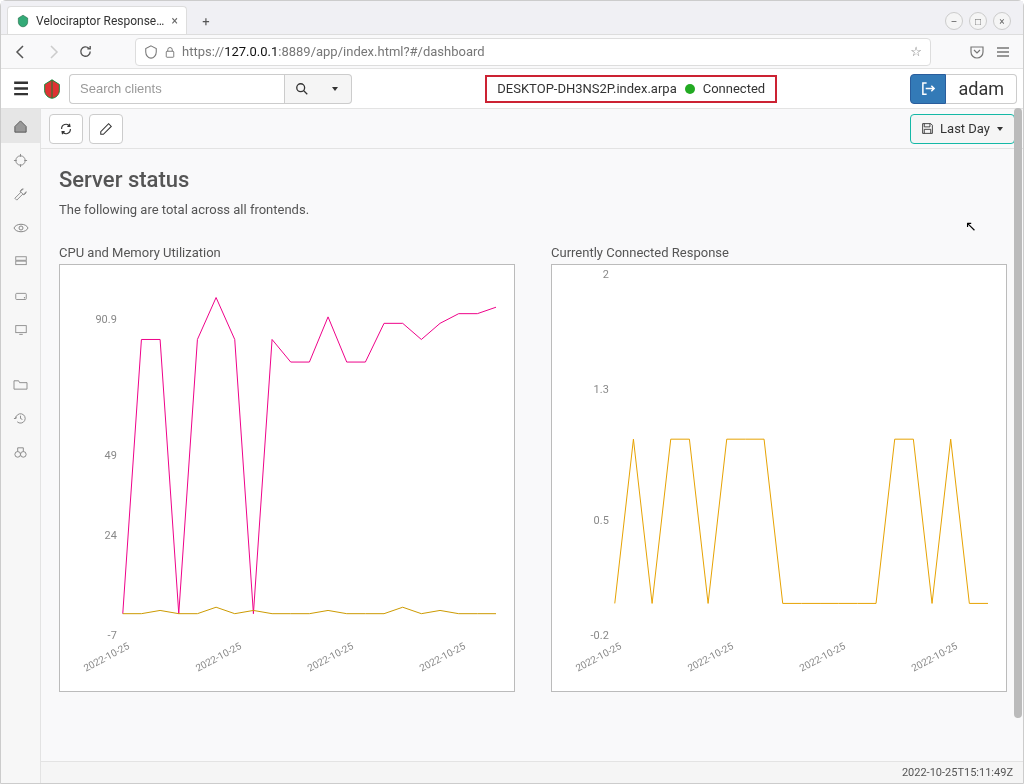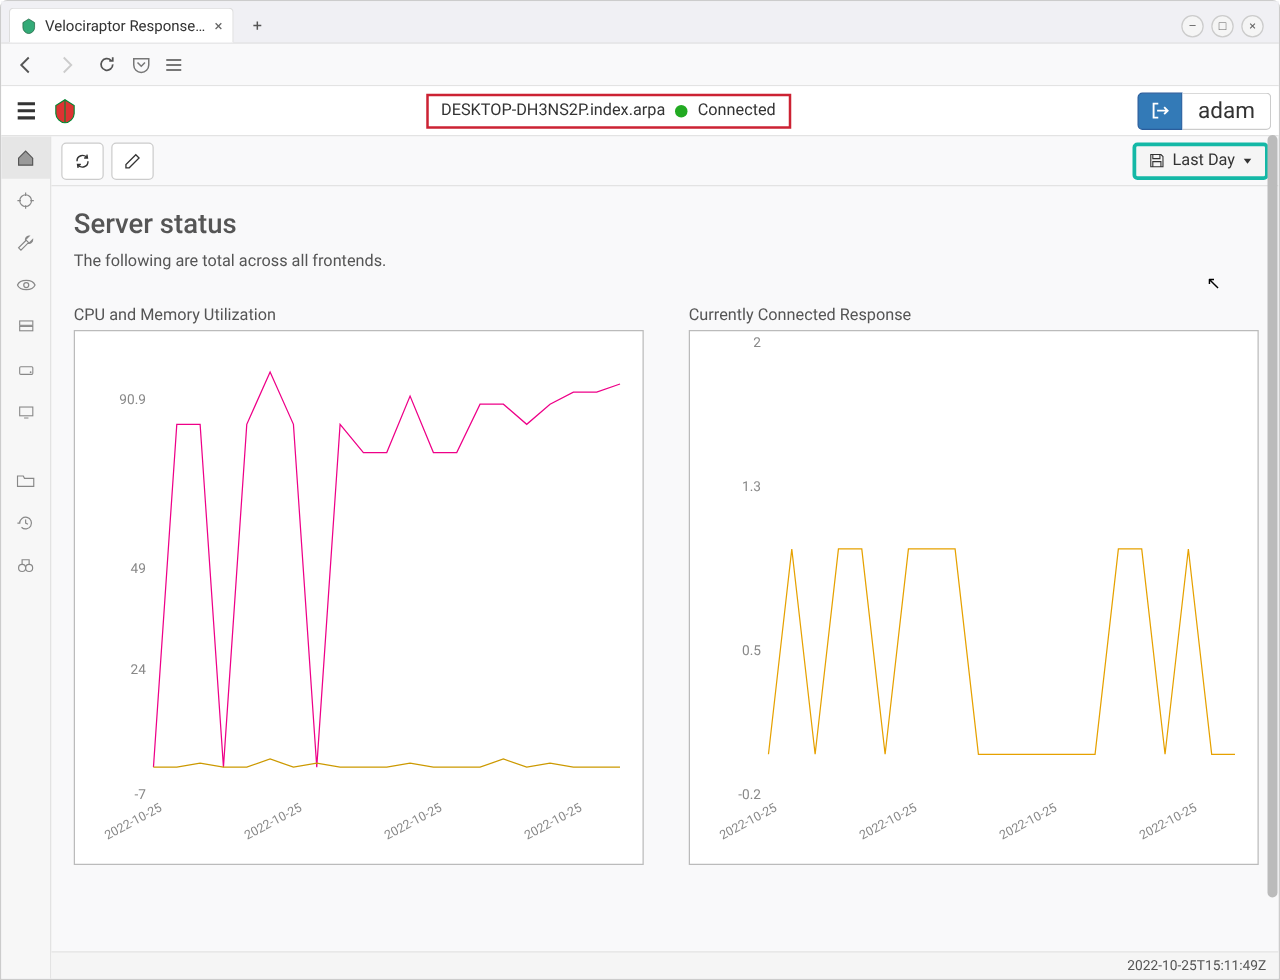--- a/index.html
+++ b/index.html
@@ -48,21 +48,21 @@
 .main-wrap { flex: 1; display: flex; overflow: hidden; }
 .sidebar { width: 40px; background: #f7f7f7; border-right: 1px solid #e3e3e3; display: flex; flex-direction: column; }
 .sidebar .sbicon { height: 34px; display: flex; align-items: center; justify-content: center; color: #777; font-size: 14px; }
 .sidebar .sbicon.active { background: #e6e6e6; color: #333; }
 .sidebar .gap { height: 20px; }
 
 .content { flex: 1; display: flex; flex-direction: column; overflow: hidden; }
 .toolbar2 { height: 40px; border-bottom: 1px solid #e3e3e3; display: flex; align-items: center; padding: 0 8px; gap: 6px; }
 .btn-sm { height: 30px; min-width: 34px; border: 1px solid #ccc; background: #fff; border-radius: 4px; display: flex; align-items: center; justify-content: center; color: #333; padding: 0 8px; }
 .spacer { flex: 1; }
-.lastday { height: 30px; border: 3px solid #14b8a6; background: #f5f5f5; border-radius: 4px; padding: 0 10px; display: flex; align-items: center; gap: 6px; font-size: 13px; }
+.lastday { height: 30px; border: 1px solid #14b8a6; background: #f5f5f5; border-radius: 4px; padding: 0 10px; display: flex; align-items: center; gap: 6px; font-size: 13px; }
 .lastday .disk { font-size: 13px; }
 
 .dash { padding: 18px 16px 8px 18px; overflow: auto; flex: 1; }
 .dash h2 { font-size: 22px; font-weight: 500; color: #555; margin-bottom: 10px; }
 .dash .subtitle { font-size: 13px; color: #555; margin-bottom: 28px; }
 .charts { display: flex; gap: 36px; }
 .chart { flex: 1; }
 .chart .ctitle { font-size: 13px; color: #555; margin-bottom: 4px; }
 .chart .cbox { border: 1px solid #bbb; height: 428px; position: relative; background: #fff; }
 .chart svg { width: 100%; height: 100%; }
@@ -105,36 +105,63 @@
     <div class="nav-btn disabled">
       <svg width="16" height="16" viewBox="0 0 16 16">
           <path d="M6 2 L12 8 L6 14" stroke="#ccc" stroke-width="1.5" fill="none"></path>
         </svg>
     </div>
     <div class="nav-btn">
       <svg width="15" height="15" viewBox="0 0 16 16">
           <path d="M13 8 A5 5 0 1 1 11.5 4.5 M13 2 L13 5 L10 5" stroke="#555" stroke-width="1.5" fill="none"></path>
         </svg>
     </div>
+    <div class="url-box">
+      <svg class="shield" width="14" height="14" viewBox="0 0 16 16">
+          <path d="M8 1 L14 4 L14 8 C14 12 11 15 8 15 C5 15 2 12 2 8 L2 4 Z" stroke="#777" stroke-width="1.2" fill="none"></path>
+        </svg>
+      <svg class="lock" width="12" height="14" viewBox="0 0 16 16">
+          <rect x="3" y="7" width="10" height="8" rx="1" stroke="#555" fill="none"></rect>
+          <path d="M5 7 L5 5 A3 3 0 0 1 11 5 L11 7" stroke="#555" fill="none"></path>
+        </svg>
+      <span class="url-text">
+        <span>https://</span><span class="host">127.0.0.1</span><span>:8889/app/index.html?#/dashboard</span>
+      </span>
+      <span class="star">☆</span>
+    </div>
     <div class="right-icons">
       <svg width="16" height="16" viewBox="0 0 16 16">
           <path d="M2 3 L14 3 L14 8 A6 6 0 0 1 2 8 Z M5 6 L8 9 L11 6" stroke="#777" stroke-width="1.2" fill="none"></path>
         </svg>
       <svg width="16" height="16" viewBox="0 0 16 16">
           <path d="M2 4 L14 4 M2 8 L14 8 M2 12 L14 12" stroke="#777" stroke-width="1.5"></path>
         </svg>
     </div>
   </div>
 
   <div class="app-bar">
     <div class="hamburger">☰</div>
     <svg class="logo" viewBox="0 0 24 24">
         <path d="M12 2 L20 7 L20 14 C20 18 16 22 12 22 C8 22 4 18 4 14 L4 7 Z" fill="#d33" stroke="#083" stroke-width="1"></path>
         <path d="M12 2 L12 22" stroke="#083"></path>
       </svg>
+    <div class="searchgrp">
+      <input type="text" placeholder="Search clients" style="">
+      <div class="sbtn mag">
+        <svg width="14" height="14" viewBox="0 0 16 16">
+            <circle cx="6.5" cy="6.5" r="4.5" stroke="#333" stroke-width="1.5" fill="none"></circle>
+            <path d="M10 10 L14 14" stroke="#333" stroke-width="1.5"></path>
+          </svg>
+      </div>
+      <div class="sbtn caret">
+        <svg width="8" height="8" viewBox="0 0 8 8">
+            <path d="M1 2 L4 6 L7 2 Z" fill="#333"></path>
+          </svg>
+      </div>
+    </div>
 
     <div class="host-pill">
       <span>DESKTOP-DH3NS2P.index.arpa</span>
       <span class="dot"></span>
       <span>Connected</span>
     </div>
 
     <div class="user-area">
       <div class="user-btn">
         <svg width="15" height="15" viewBox="0 0 16 16">

